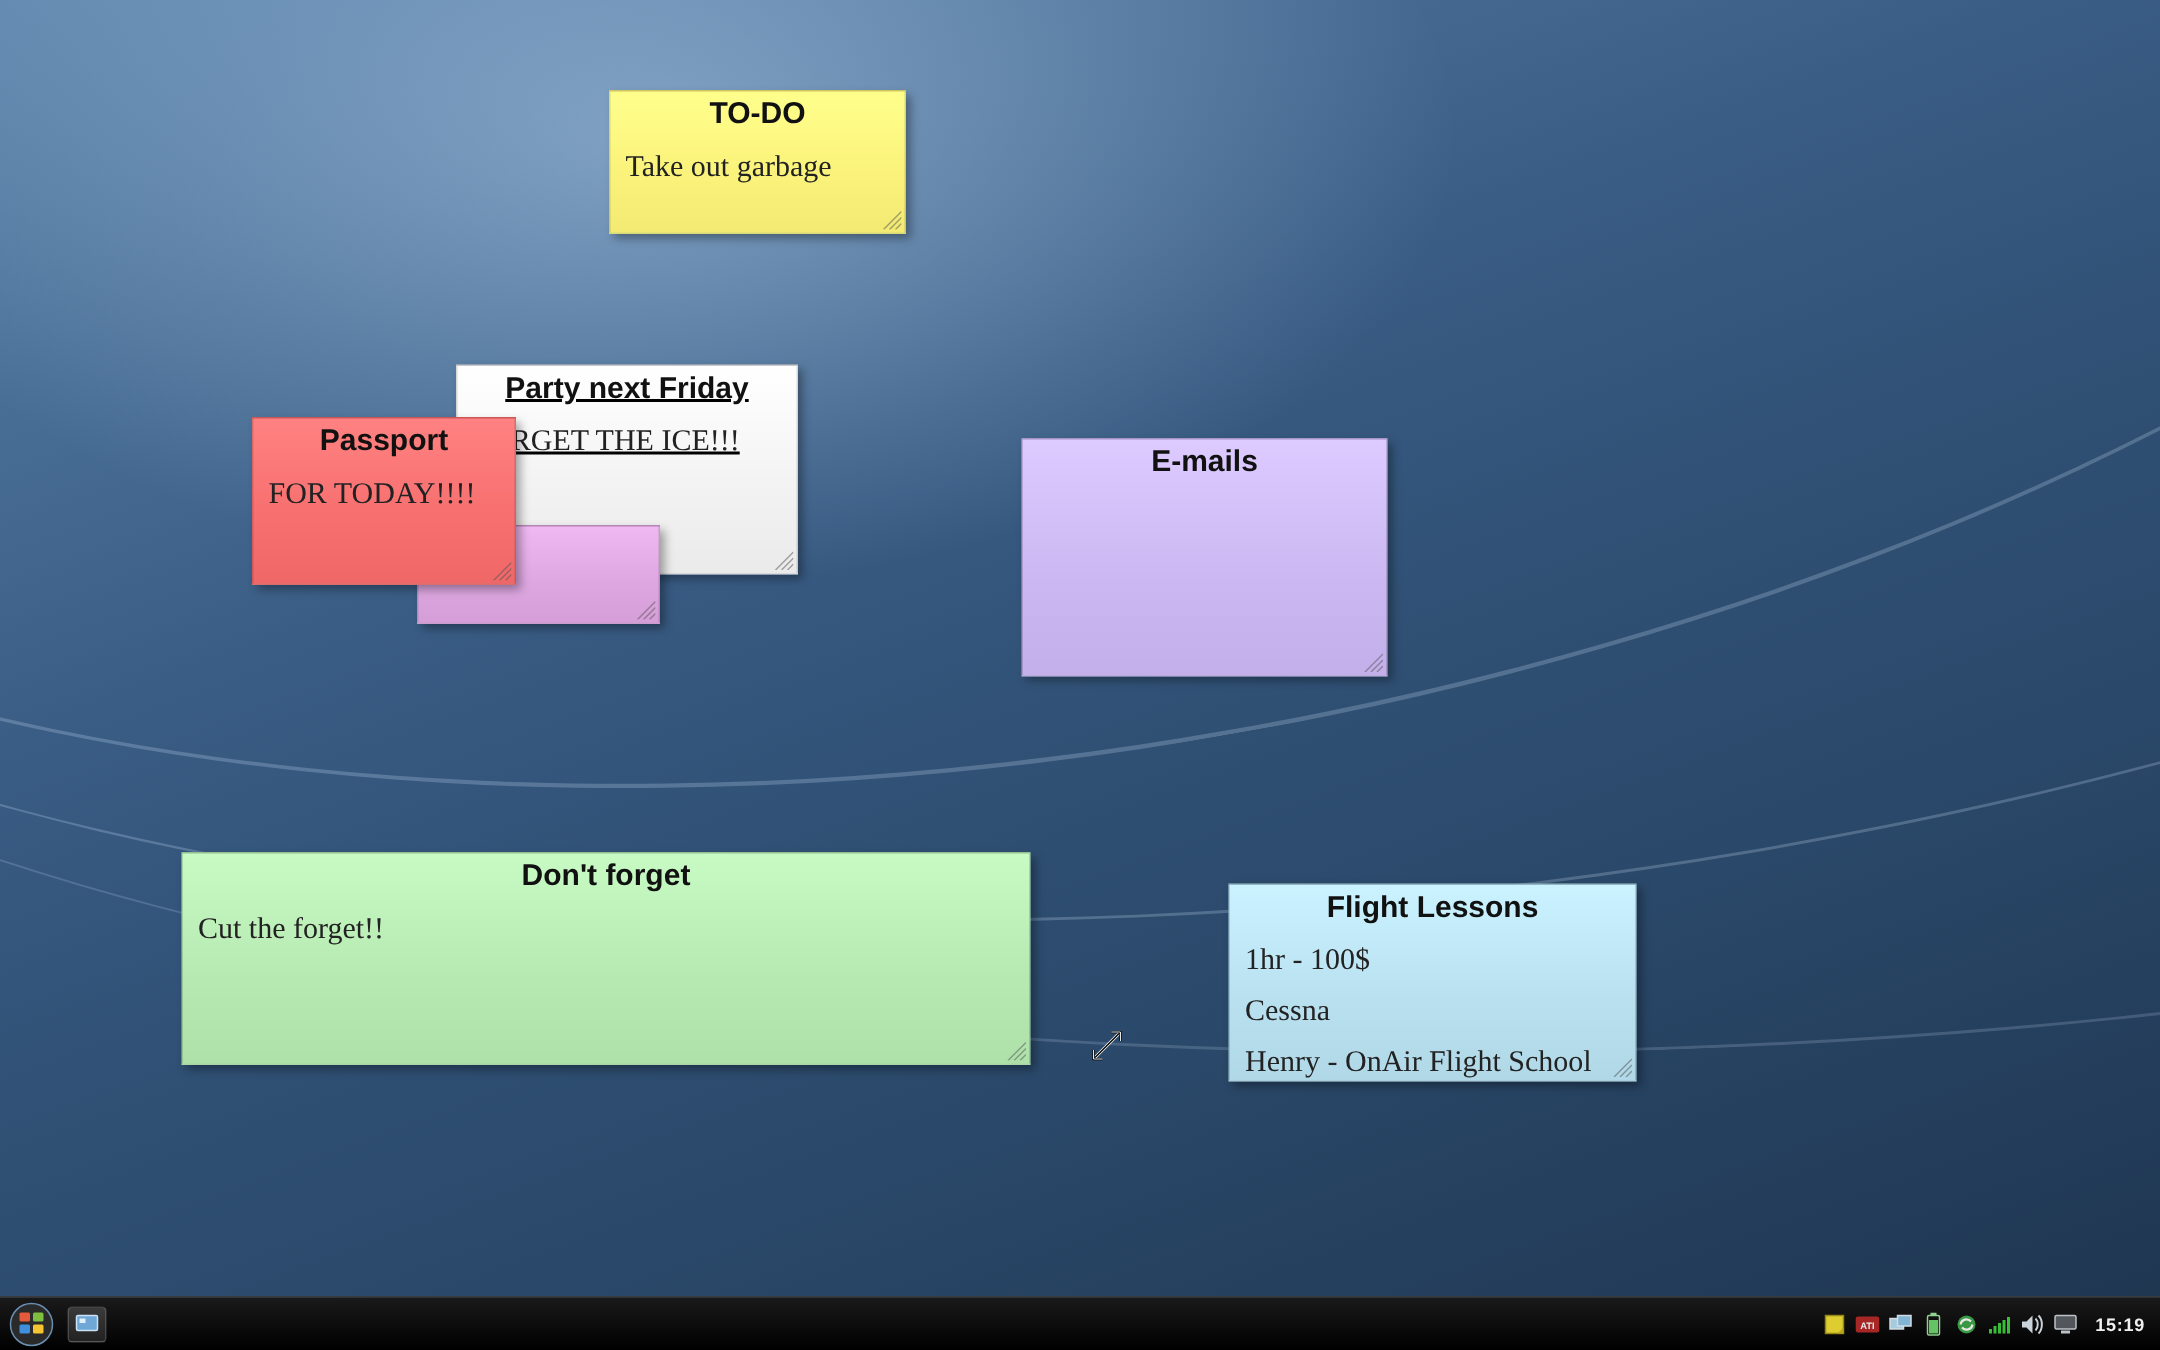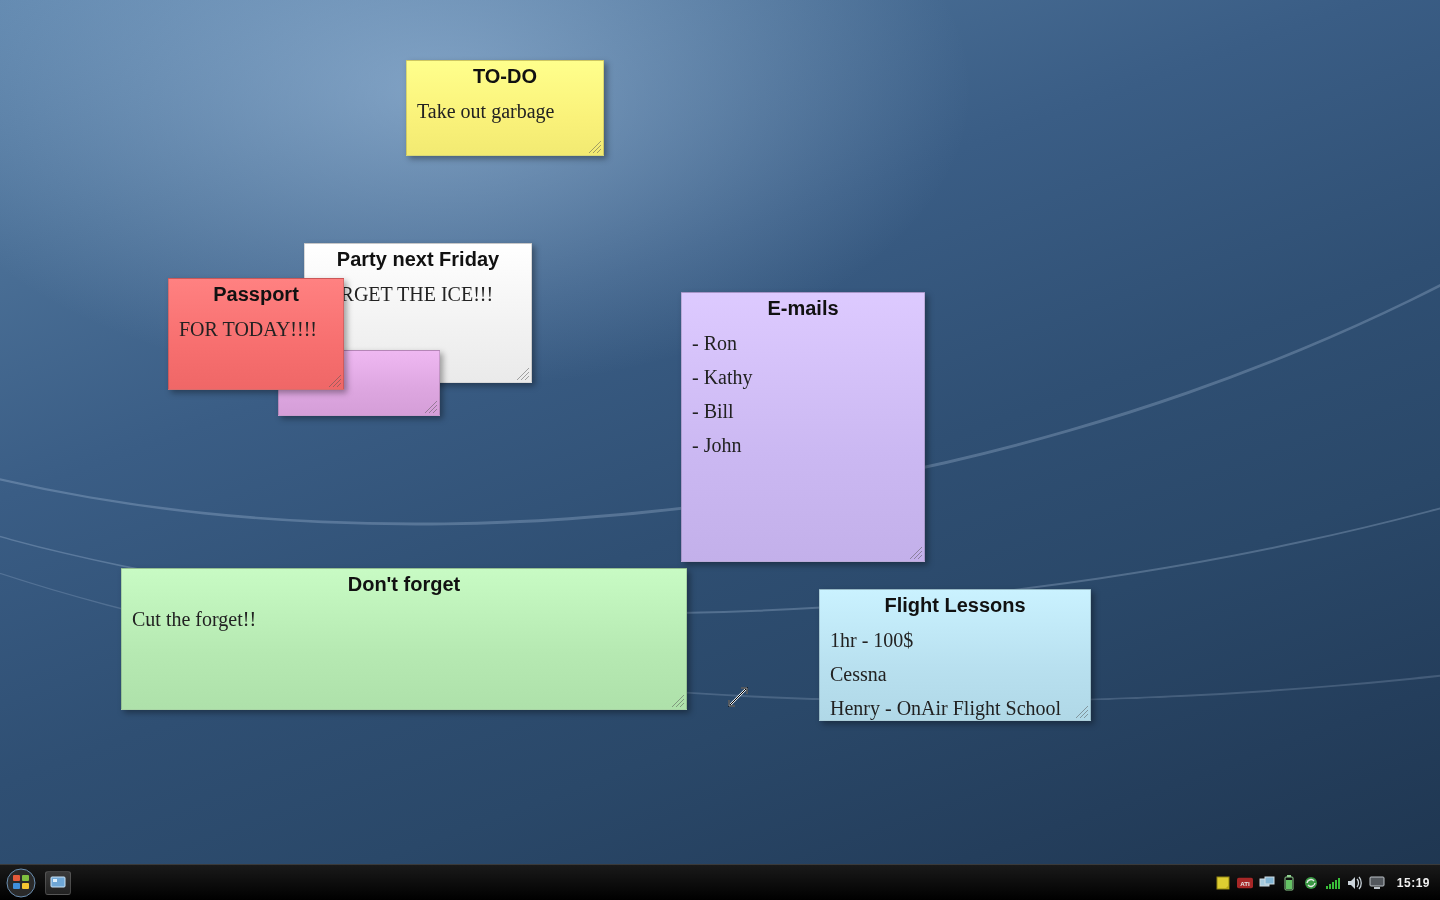--- a/index.html
+++ b/index.html
@@ -86,21 +86,21 @@
 </head>
 <body>
 
 <div class="bgline l1"></div>
 <div class="bgline l2"></div>
 <div class="bgline l3"></div>
 <div class="bgline l4"></div>
 <div class="bgline l5"></div>
 <div class="bgline l6"></div>
 
-<div class="note" id="note-party" style="left: 304px; top: 243px; width: 228px; height: 140px; background: linear-gradient(rgb(255, 255, 255), rgb(242, 242, 242) 60%, rgb(234, 234, 234));">
+<div class="note" id="note-party" style="left: 304px; top: 243px; width: 228px; height: 140px; background: linear-gradient(rgb(255, 255, 255), rgb(242, 242, 242) 60%, rgb(234, 234, 234)); text-decoration: underline;">
   <div class="note-title">Party next Friday</div>
   <div class="note-body">   FORGET THE ICE!!!
 
 
    854</div>
   <div class="resize-grip">
     <svg viewBox="0 0 14 14">
         <path d="M2 14 L14 2 M6 14 L14 6 M10 14 L14 10" stroke="#555" stroke-width="1" fill="none"></path>
       </svg>
   </div>
@@ -129,26 +129,22 @@
 <div class="note" id="note-todo" style="left: 406px; top: 60px; width: 198px; height: 96px; background: linear-gradient(rgb(255, 255, 140), rgb(250, 242, 122) 60%, rgb(242, 234, 114));">
   <div class="note-title">TO-DO</div>
   <div class="note-body">Take out garbage</div>
   <div class="resize-grip">
     <svg viewBox="0 0 14 14">
         <path d="M2 14 L14 2 M6 14 L14 6 M10 14 L14 10" stroke="#555" stroke-width="1" fill="none"></path>
       </svg>
   </div>
 </div>
 
-<div class="note" id="note-emails" style="left: 681px; top: 292px; width: 244px; height: 270px; background: linear-gradient(rgb(221, 202, 255), rgb(203, 184, 242) 60%, rgb(195, 176, 234));">
+<div class="note" id="note-emails" style="left: 681px; top: 292px; width: 244px; height: 159px; background: linear-gradient(rgb(221, 202, 255), rgb(203, 184, 242) 60%, rgb(195, 176, 234));">
   <div class="note-title">E-mails</div>
-  <div class="note-body">- Ron
-- Kathy
-- Bill
-- John</div>
   <div class="resize-grip">
     <svg viewBox="0 0 14 14">
         <path d="M2 14 L14 2 M6 14 L14 6 M10 14 L14 10" stroke="#555" stroke-width="1" fill="none"></path>
       </svg>
   </div>
 </div>
 
 <div class="note" id="note-dontforget" style="left: 121px; top: 568px; width: 566px; height: 142px; background: linear-gradient(rgb(200, 251, 196), rgb(182, 233, 178) 60%, rgb(174, 225, 170));">
   <div class="note-title">Don't forget</div>
   <div class="note-body">Cut the forget!!</div>

